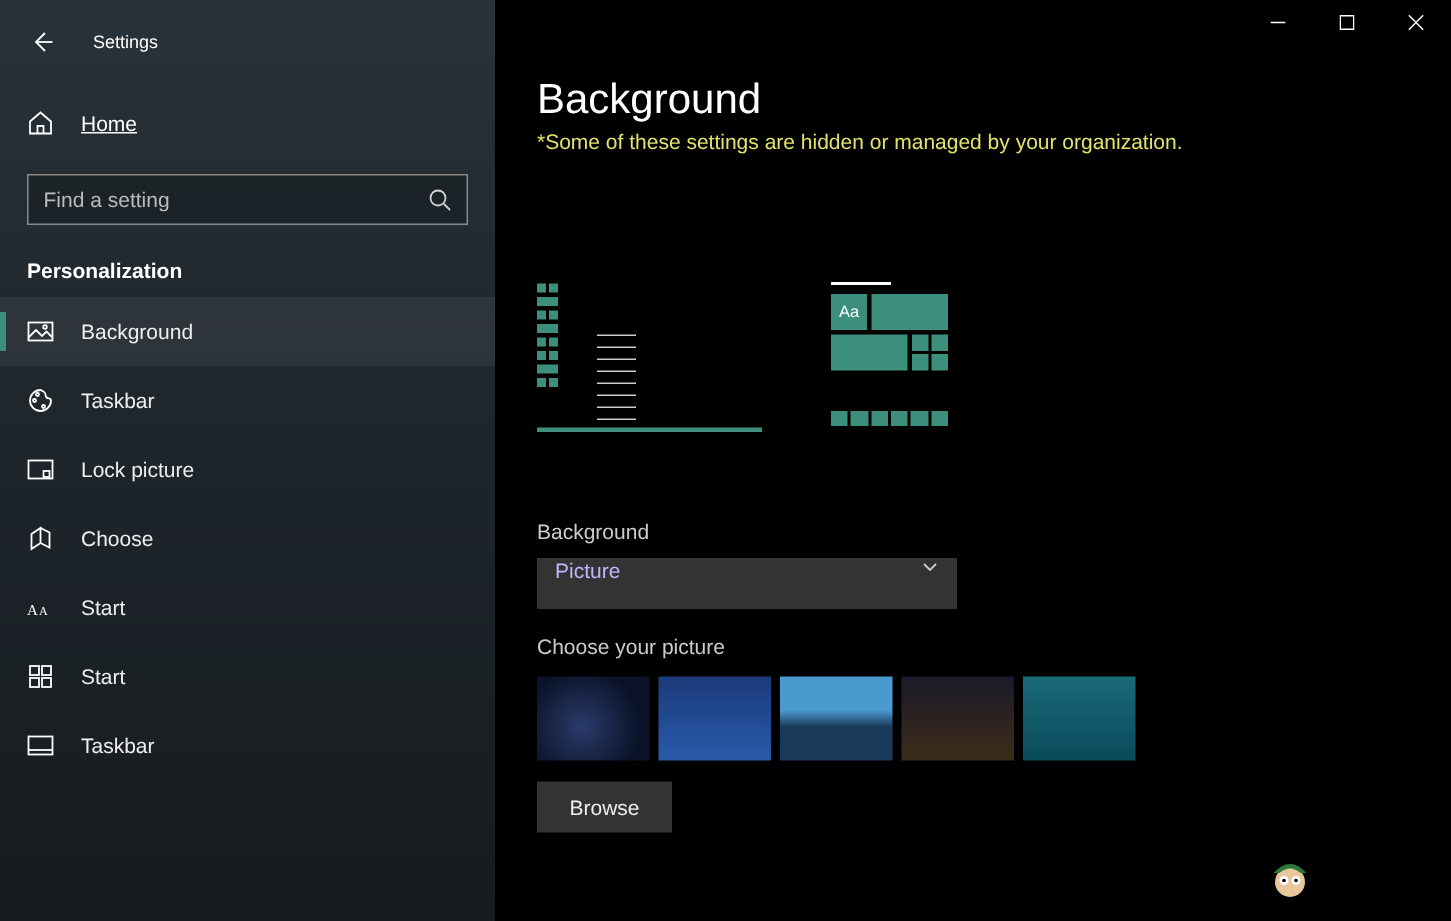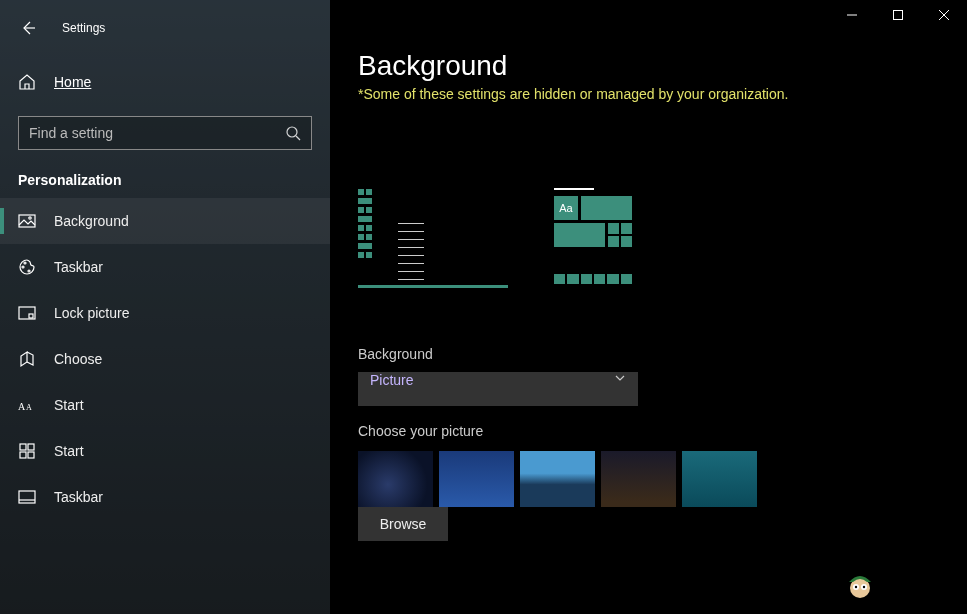--- a/index.html
+++ b/index.html
@@ -188,20 +188,21 @@
   }
   .picture-label { font-size: 14px; color:#ccc; margin-top: 17px;}
   .thumb-row { display:flex; gap:6px; margin-top:12px;}
   .thumb { width: 75px; height: 56px; background:#222; }
   .thumb.t1 { background: radial-gradient(circle at 40% 60%, #2a3b6a 0%, #0a1228 70%);}
   .thumb.t2 { background: linear-gradient(#1a3a7a, #2a5aaa);}
   .thumb.t3 { background: linear-gradient(#4a9ad0 40%, #1a3a5a 60%);}
   .thumb.t4 { background: linear-gradient(#1a1a2a, #3a2a1a 90%);}
   .thumb.t5 { background: linear-gradient(#1a6a7a, #0a4a5a);}
   .browse-btn {
+    margin-top: 14px;
     width: 90px; height: 34px;
     background: #333;
     display:flex;align-items:center;justify-content:center;
     font-size:14px; color:#eee;
     cursor:pointer;
   }
   .mascot {
     position:absolute;
     right: 90px;
     bottom: 12px;

